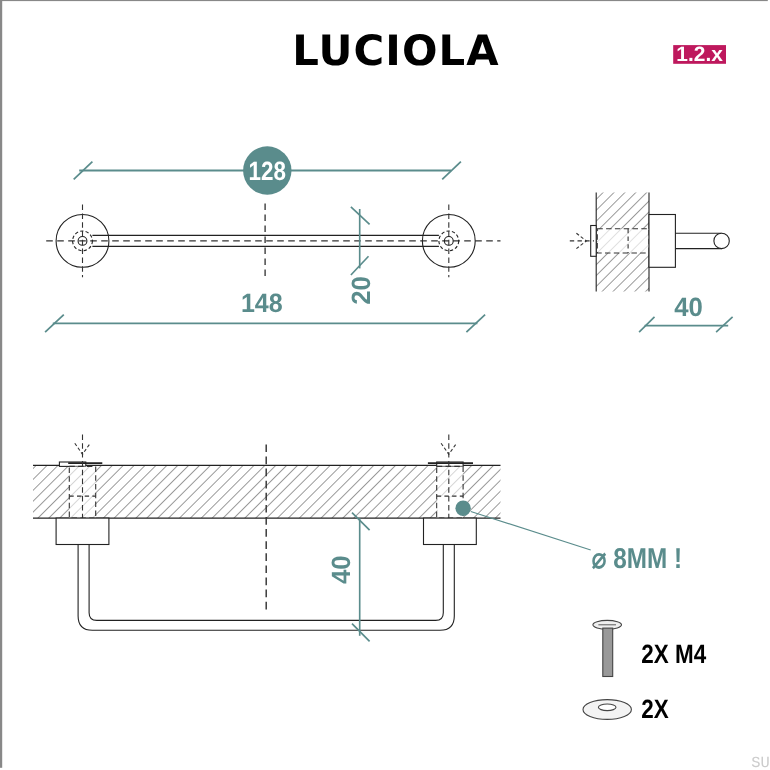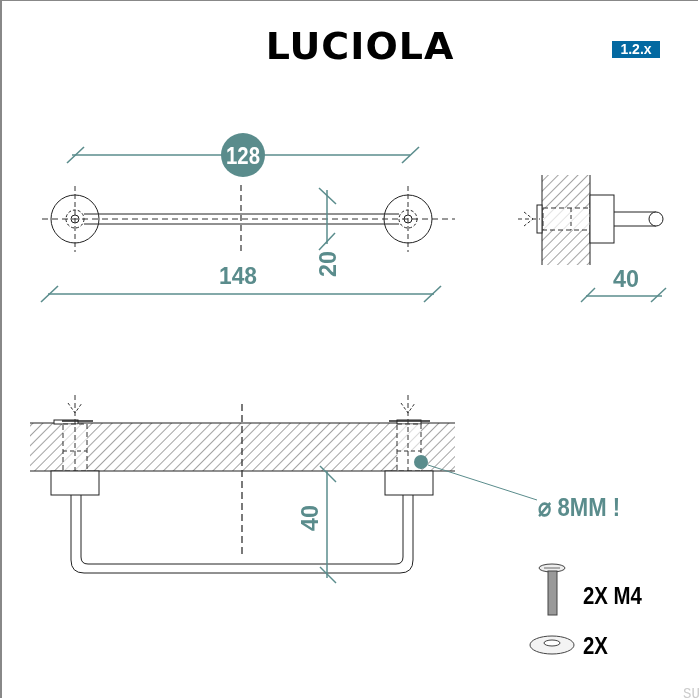--- a/index.html
+++ b/index.html
@@ -1,19 +1,19 @@
 <!DOCTYPE html>
 <html><head>
 <meta charset="utf-8">
 <style>
   html,body{margin:0;padding:0;background:#fff;}
   body{width:700px;height:700px;position:relative;overflow:hidden;font-family:"Liberation Sans",sans-serif;}
   .frame{position:absolute;left:0;top:0;width:698px;height:698px;border-left:2px solid #888;border-top:1px solid #888;box-sizing:border-box;}
   .title{position:absolute;left:0;width:720px;top:24px;text-align:center;font-family:"DejaVu Sans",sans-serif;font-weight:bold;font-size:38px;letter-spacing:1px;color:#000;}
-  .version{position:absolute;left:612px;top:41px;width:48px;height:17px;background:#0369a1;color:#fff;font-family:"Liberation Sans",sans-serif;font-weight:bold;font-size:14px;line-height:17px;text-align:center;}
+  .version{position:absolute;left:612px;top:41px;width:48px;height:17px;background:#be185d;color:#fff;font-family:"Liberation Sans",sans-serif;font-weight:bold;font-size:19px;line-height:17px;text-align:center;}
   svg{position:absolute;left:0;top:0;}
   .dim{font-family:"Liberation Sans",sans-serif;font-weight:bold;fill:#5a8c8c;}
   .legend-text{position:absolute;font-family:"Liberation Sans",sans-serif;font-weight:bold;color:#000;font-size:24px;transform:scaleX(0.85);transform-origin:left center;}
   .warn{position:absolute;left:538px;top:492px;font-family:"Liberation Sans",sans-serif;font-weight:bold;color:#5a8c8c;font-size:26px;transform:scaleX(0.85);transform-origin:left center;white-space:nowrap;}
   .sig{position:absolute;left:683px;top:686px;font-size:14px;color:#ccc;font-family:Liberation Mono, monospace;text-align:center;}
 </style>
 </head>
 <body>
 
 <div class="frame"></div>

